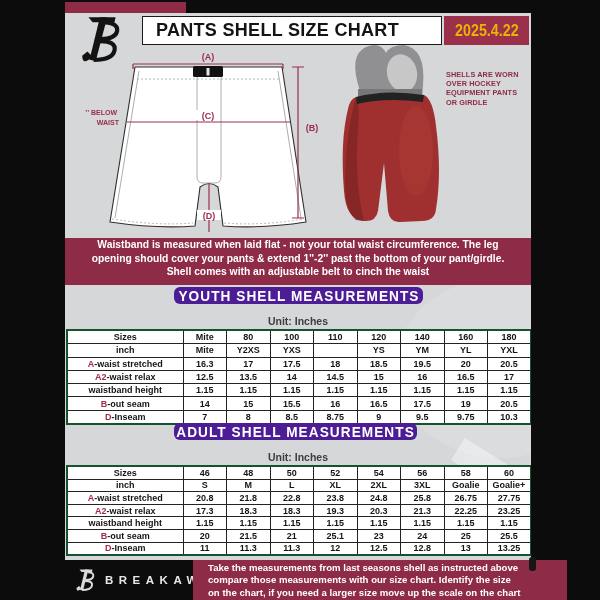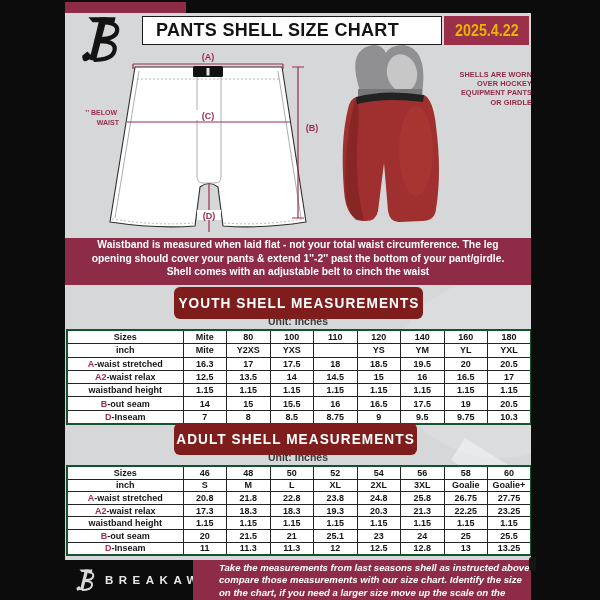--- a/index.html
+++ b/index.html
@@ -22,29 +22,29 @@
   .date-box{position:absolute;left:379px;top:3px;width:85px;height:29px;background:#9a3049;
             display:flex;align-items:center;justify-content:center;color:#eab308;
             font-size:17px;font-weight:bold;}
   .date-box span{transform:scaleX(.84);white-space:nowrap;}
   .logo-top{position:absolute;left:14px;top:1px;}
 
   
   .diagram{position:absolute;left:20px;top:37px;}
   .photo{position:absolute;left:271px;top:28px;}
   .shell-note{position:absolute;left:381px;top:57px;width:86px;color:#8e2b46;
-              font-size:7.3px;font-weight:bold;line-height:9.2px;letter-spacing:.1px;text-align:right;}
+              font-size:7.3px;font-weight:bold;line-height:9.2px;letter-spacing:.1px;}
 
   
   .notice{position:absolute;left:0;top:225px;width:466px;height:47px;background:#8e2b46;
           color:#fff;font-weight:bold;font-size:10.3px;line-height:13.6px;text-align:center;
           box-sizing:content-box;}
 
   
-  .banner{position:absolute;left:109px;width:249px;height:32px;background:#7f1d1d;border-radius:6px;
+  .banner{position:absolute;left:109px;width:249px;height:17px;background:#4c1d95;border-radius:6px;
           display:flex;align-items:center;justify-content:center;color:#fff;}
   .banner span{font-size:15.5px;font-weight:bold;letter-spacing:1.2px;transform:scaleX(.88);white-space:nowrap;}
   .banner.youth{top:274px;}
   .banner.adult{top:410px;width:243px;}
   .unit{position:absolute;left:0;width:466px;text-align:center;color:#3d3d3d;
         font-size:10.5px;font-weight:600;}
   .unit.youth{top:302px;}
   .unit.adult{top:438px;}
 
   
@@ -54,23 +54,23 @@
   table.size.adult{top:452px;}
   table.size{border:2px solid #14532d;}
   table.size td{border:1px solid #232323;text-align:center;padding:0;overflow:hidden;white-space:nowrap;}
   table.size.youth td{height:12.3px;}
   table.size.adult td{height:11.6px;}
   td.lbl .acc{color:#a52b4a;}
 
   
   .footer-logo{position:absolute;left:75px;top:566px;display:flex;align-items:center;gap:8px;}
   .footer-brand{color:#e8e8e8;font-size:11.5px;font-weight:bold;letter-spacing:5.5px;}
-  .footer-note{position:absolute;left:193px;top:560px;width:338px;height:40px;background:#8e2b46;
+  .footer-note{position:absolute;left:193px;top:560px;width:374px;height:40px;background:#8e2b46;
                color:#fff;font-weight:bold;font-size:9.6px;line-height:12.4px;
-               padding:2px 0 0 26px;box-sizing:border-box;font-style:italic;}
+               padding:2px 0 0 15px;box-sizing:border-box;}
   .pin{position:absolute;left:529px;top:557px;width:7px;height:14px;background:#161616;border-radius:3px;}
 
   svg text{font-family:"Liberation Sans",sans-serif;}
 </style>
 </head>
 <body>
 
 <div id="stage">
   <div class="top-accent"></div>
 

